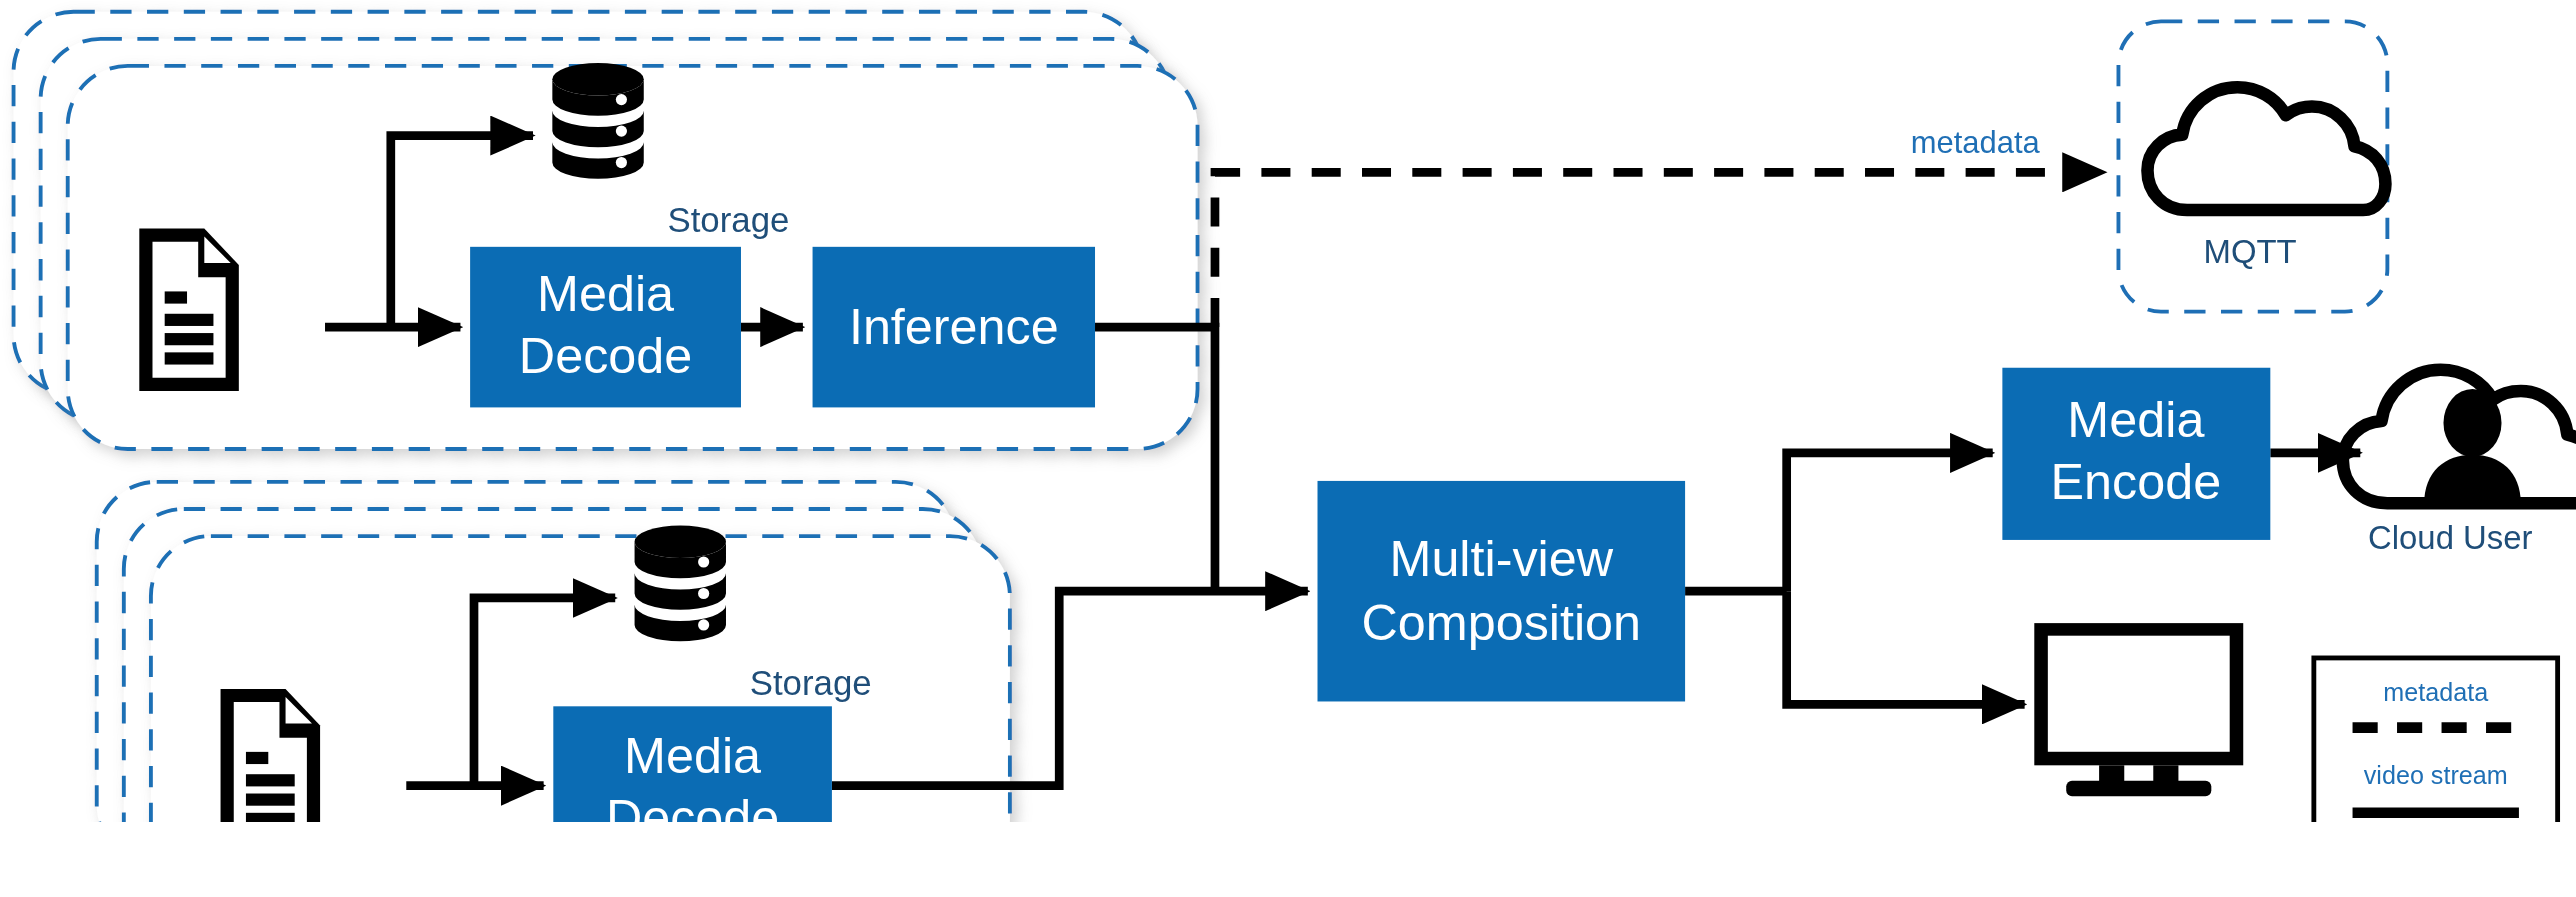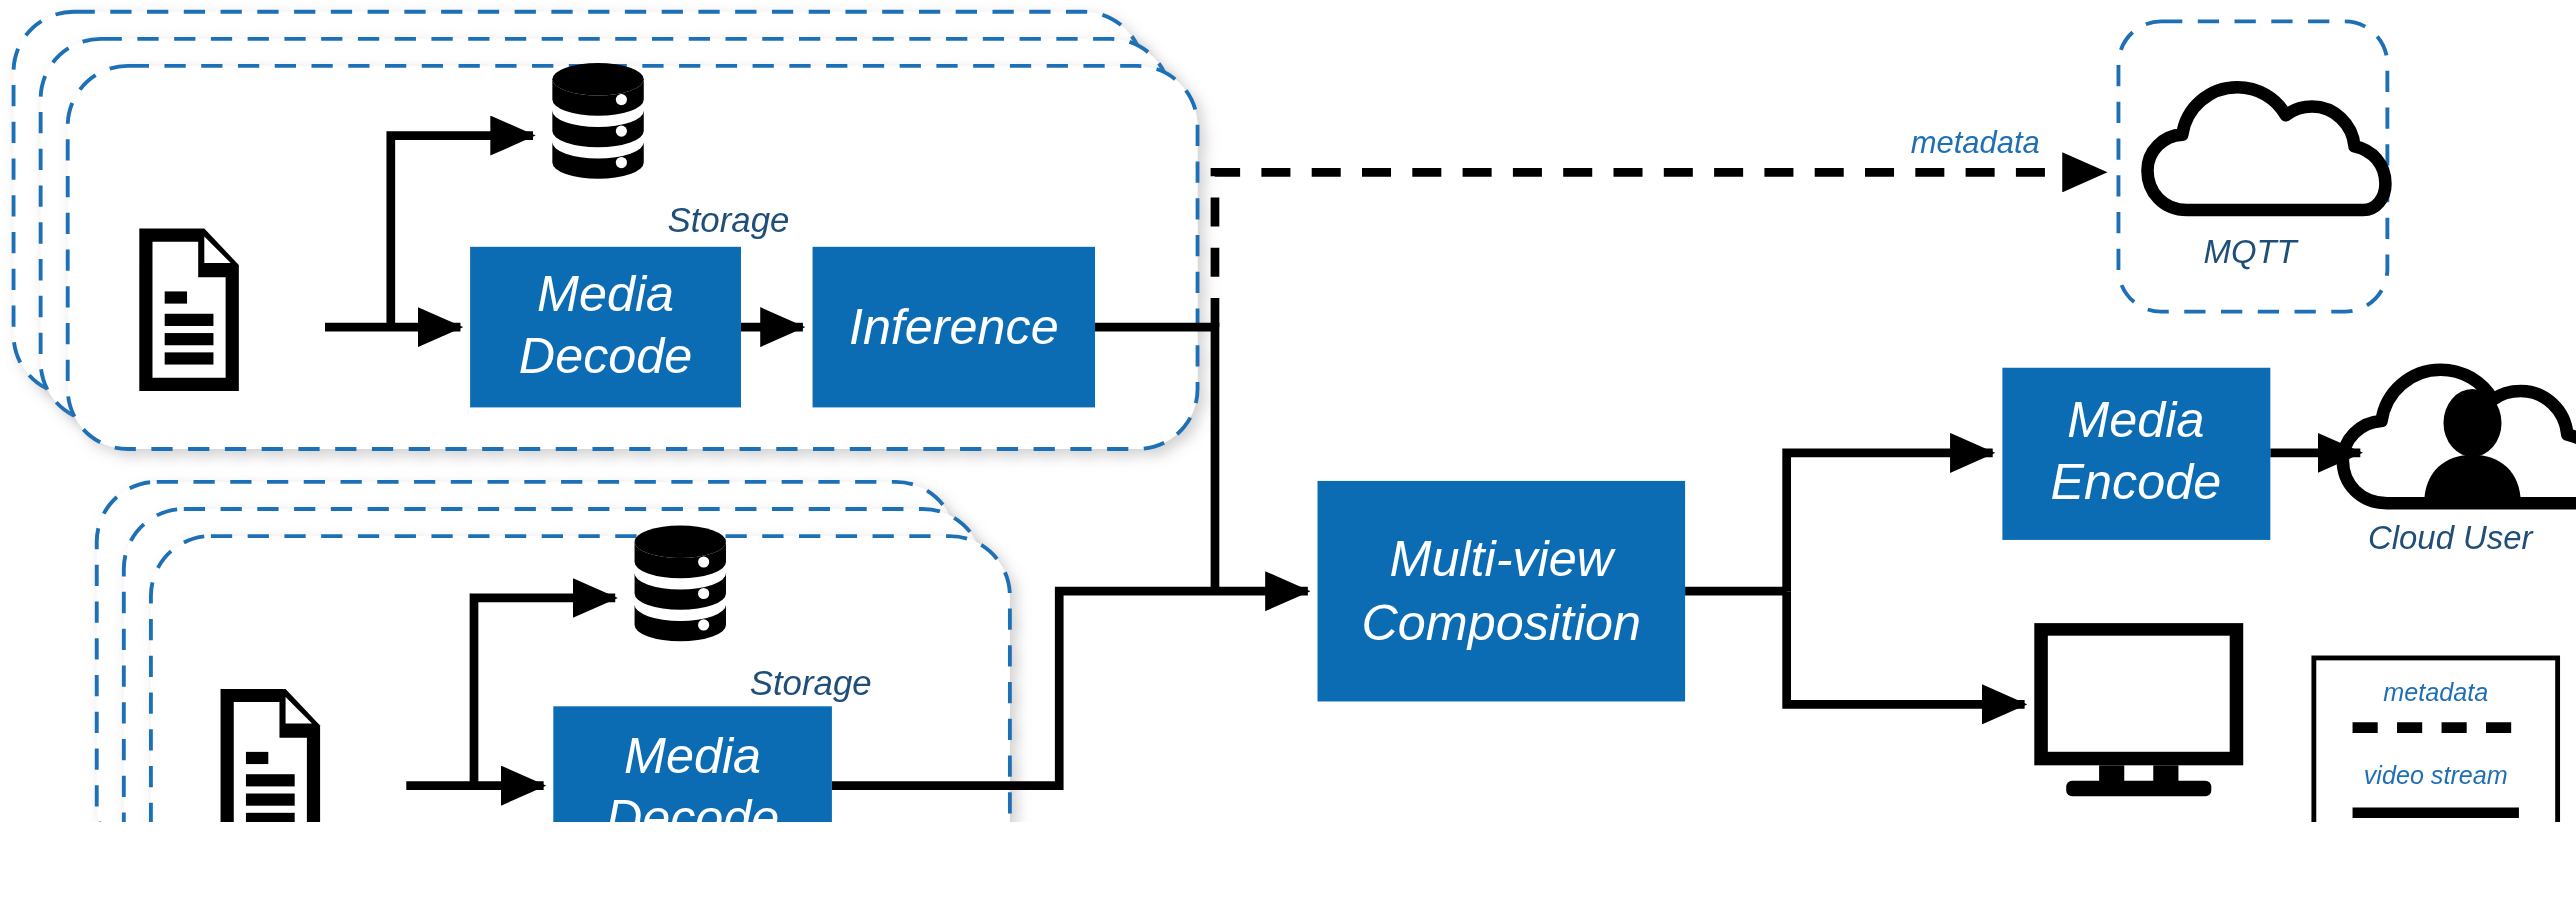--- a/index.html
+++ b/index.html
@@ -9,21 +9,20 @@
   }
   body {
     font-family: "Liberation Sans", sans-serif;
   }
   #stage {
     position: relative;
     width: 2576px;
     height: 822px;
     background: #ffffff;
     overflow: hidden;
-    font-style: italic;
   }
   #canvas {
     position: absolute;
     top: 0;
     left: 0;
     width: 2576px;
     height: 898px;
   }
   .blue-box-label {
     fill: #ffffff;

